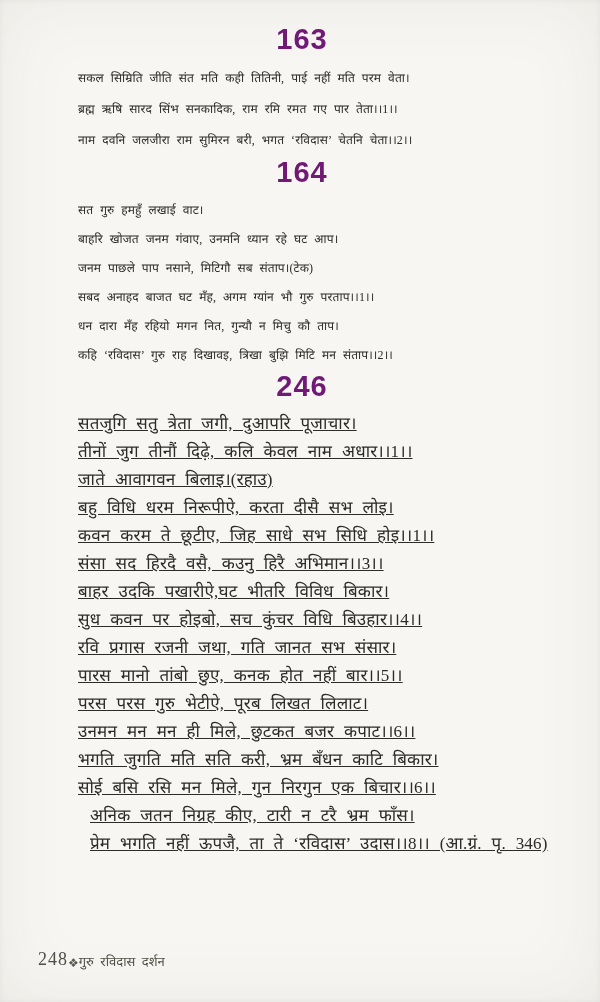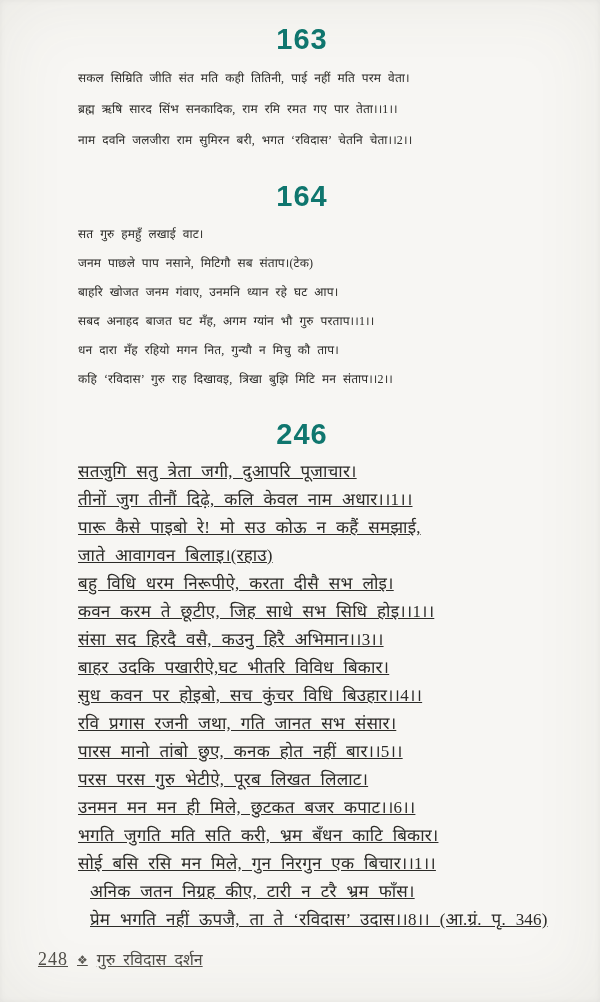--- a/index.html
+++ b/index.html
@@ -18,103 +18,100 @@
   }
   .page-content {
     padding: 24px 44px 0 78px;
   }
   .section-number {
     font-family: "Liberation Sans", "DejaVu Sans", sans-serif;
     font-weight: bold;
     font-size: 29px;
     line-height: 30px;
     letter-spacing: 1px;
-    color: #0f766e;
+    color: #701a75;
     text-align: center;
     margin: 0 0 9px -30px; 
   }
   .section { margin: 0; }
-  .section + .section .section-number { margin-top: 25px; }
+  .section + .section .section-number { margin-top: 1px; }
   .verse-line {
     margin: 0;
     font-size: 12px;
     color: #2c2b28;
     white-space: nowrap;
     word-spacing: 0.32em;
     letter-spacing: 0.01em;
   }
   .section-163 .verse-line { height: 31px; line-height: 31px; }
   .section-164 .verse-line { height: 29px; line-height: 29px; }
   .section-165 .verse-line { height: 28px; line-height: 28px; font-size: 17px; text-decoration: underline; }
   .verse-line.indent { padding-left: 12px; }
   .page-footer {
     position: absolute;
     left: 38px;
     bottom: 32px;
     display: flex;
-    align-items: center;
-    gap: 9px;
+    align-items: flex-end;
     color: #504e48;
-    text-decoration: underline;
   }
   .footer-page-number {
     font-family: "Liberation Serif", "DejaVu Serif", serif;
     font-size: 18px;
     letter-spacing: 1px;
   }
   .footer-ornament {
     font-size: 12px;
     color: #5a5852;
     transform: translateY(1px);
   }
   .footer-title {
-    font-size: 16px;
+    font-size: 13px;
     word-spacing: 0.25em;
   }
 </style>
 </head>
 <body>
 
 <div class="page">
   <div class="page-content">
 
     <div class="section section-163">
       <h2 class="section-number">163</h2>
       <p class="verse-line">सकल सिम्रिति जीति संत मति कही तितिनी, पाई नहीं मति परम वेता।</p>
       <p class="verse-line">ब्रह्म ऋषि सारद सिंभ सनकादिक, राम रमि रमत गए पार तेता।।1।।</p>
       <p class="verse-line">नाम दवनि जलजीरा राम सुमिरन बरी, भगत ‘रविदास’ चेतनि चेता।।2।।</p>
     </div>
 
     <div class="section section-164">
       <h2 class="section-number">164</h2>
       <p class="verse-line">सत गुरु हमहुँ लखाई वाट।</p>
+      <p class="verse-line">बाहरि खोजत जनम गंवाए, उनमनि ध्यान रहे घट आप।</p>
       <p class="verse-line">जनम पाछले पाप नसाने, मिटिगौ सब संताप।(टेक)</p>
-      <p class="verse-line">बाहरि खोजत जनम गंवाए, उनमनि ध्यान रहे घट आप।</p>
       <p class="verse-line">सबद अनाहद बाजत घट मँह, अगम ग्यांन भौ गुरु परताप।।1।।</p>
       <p class="verse-line">धन दारा मँह रहियो मगन नित, गुन्यौ न मिचु कौ ताप।</p>
       <p class="verse-line">कहि ‘रविदास’ गुरु राह दिखावइ, त्रिखा बुझि मिटि मन संताप।।2।।</p>
     </div>
 
     <div class="section section-165">
       <h2 class="section-number">246</h2>
       <p class="verse-line">सतजुगि सतु त्रेता जगी, दुआपरि  पूजाचार।</p>
       <p class="verse-line">तीनों जुग तीनौं दिढ़े, कलि केवल नाम अधार।।1।।</p>
-      <p class="verse-line">पारू कैसे पाइबो रे! मो सउ कोऊ न कहैं समझाई,</p>
       <p class="verse-line">जाते आवागवन बिलाइ।(रहाउ)</p>
       <p class="verse-line">बहु विधि धरम निरूपीऐ, करता दीसै सभ लोइ।</p>
       <p class="verse-line">कवन करम ते छूटीए, जिह साधे सभ सिधि होइ।।1।।</p>
       <p class="verse-line">संसा सद हिरदै वसै, कउनु हिरै अभिमान।।3।।</p>
       <p class="verse-line">बाहर उदकि पखारीऐ,घट भीतरि विविध बिकार।</p>
       <p class="verse-line">सुध कवन पर होइबो, सच कुंचर विधि बिउहार।।4।।</p>
       <p class="verse-line">रवि प्रगास रजनी जथा, गति जानत सभ संसार।</p>
       <p class="verse-line">पारस मानो तांबो छुए, कनक होत नहीं बार।।5।।</p>
       <p class="verse-line">परस परस गुरु भेटीऐ, पूरब लिखत लिलाट।</p>
       <p class="verse-line">उनमन मन मन ही मिले, छुटकत बजर कपाट।।6।।</p>
       <p class="verse-line">भगति जुगति मति सति करी, भ्रम बँधन काटि बिकार।</p>
-      <p class="verse-line">सोई बसि रसि मन मिले, गुन निरगुन एक बिचार।।1।।</p>
+      <p class="verse-line">सोई बसि रसि मन मिले, गुन निरगुन एक बिचार।।6।।</p>
       <p class="verse-line indent">अनिक जतन निग्रह कीए, टारी न टरै भ्रम फाँस।</p>
       <p class="verse-line indent">प्रेम भगति नहीं ऊपजै, ता ते ‘रविदास’ उदास।।8।। (आ.ग्रं. पृ. 346)</p>
     </div>
 
   </div>
 
   <div class="page-footer">
     <span class="footer-page-number">248</span>
     <span class="footer-ornament">❖</span>
     <span class="footer-title">गुरु रविदास दर्शन</span>

